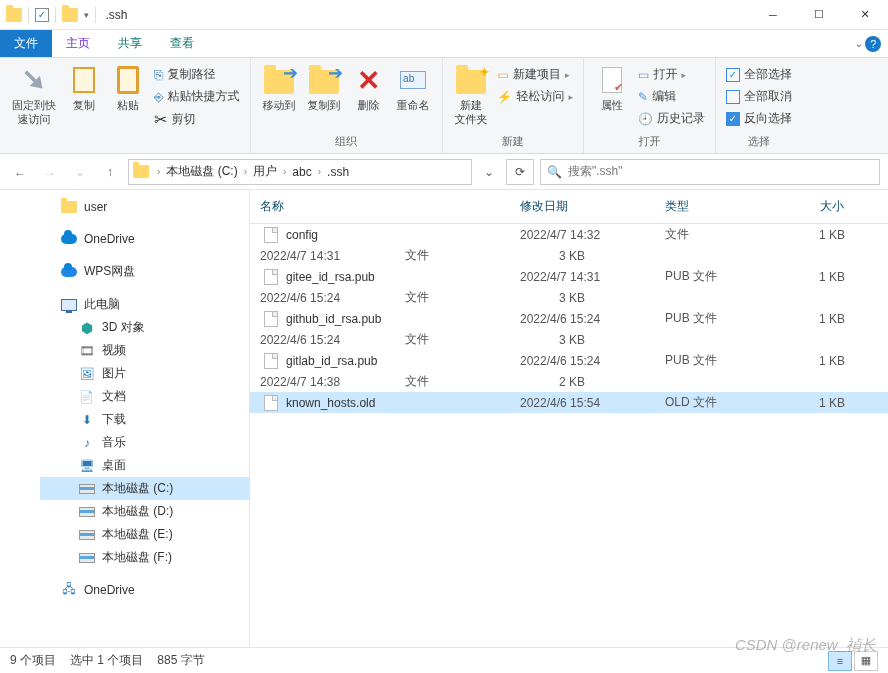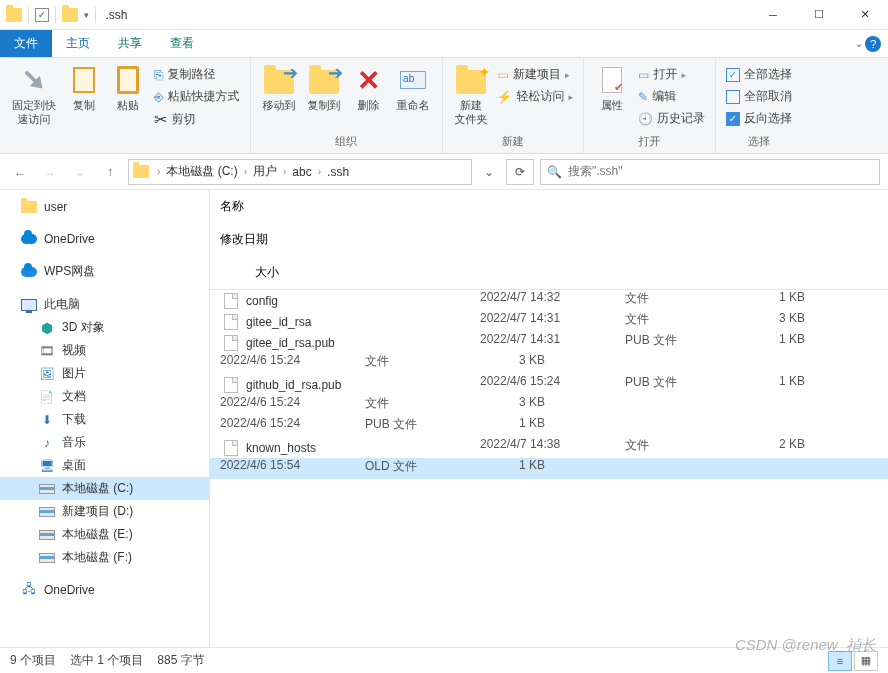--- a/index.html
+++ b/index.html
@@ -14,21 +14,21 @@
 .titlebar .check-icon { width: 14px; height: 14px; border: 1px solid #888; display:flex; align-items:center; justify-content:center; color:#0078d7; font-size:10px; }
 .titlebar .dropdown-caret { color:#666; font-size:9px; }
 .titlebar .title-text { margin-left: 4px; color: #333; }
 .titlebar .window-controls { margin-left: auto; display: flex; }
 .titlebar .window-controls div { width: 46px; height: 30px; display:flex; align-items:center; justify-content:center; color:#333; font-size:11px; }
 
 
 .ribbon-tabs { height: 28px; display:flex; align-items:stretch; border-bottom: 1px solid #dcdcdc; background:#fff; }
 .ribbon-tabs .file-tab { background:#1979ca; color:#fff; padding: 0 14px; display:flex; align-items:center; }
 .ribbon-tabs .tab { padding: 0 14px; display:flex; align-items:center; color:#0f766e; cursor:default; }
-.ribbon-tabs .tab.active { color:#0369a1; }
+.ribbon-tabs .tab.active { color:#6d28d9; }
 .ribbon-tabs .help { margin-left:auto; width:40px; display:flex; align-items:center; justify-content:center; }
 .ribbon-tabs .help .caret { color:#666; margin-right:2px; font-size:10px; }
 .ribbon-tabs .help .q { width:16px; height:16px; border-radius:50%; background:#1979ca; color:#fff; display:flex; align-items:center; justify-content:center; font-size:11px; }
 
 
 .ribbon { height: 96px; background:#f5f6f7; border-bottom:1px solid #dcdcdc; display:flex; }
 .ribbon-group { border-right:1px solid #e3e3e3; display:flex; flex-direction:column; }
 .ribbon-group-body { flex:1; display:flex; align-items:flex-start; padding:4px 6px 0; }
 .ribbon-group-label { text-align:center; color:#666; font-size:11px; padding:2px 0 4px; }
 .big-btn { display:flex; flex-direction:column; align-items:center; justify-content:flex-start; padding:2px 6px; min-width:44px; color:#444; cursor:default; }
@@ -62,46 +62,46 @@
 .addr-box .folder-icon { width:16px; height:13px; background:#ffd76a; border-radius:1px; position:relative; margin-right:4px; }
 .addr-box .folder-icon::before { content:""; position:absolute; top:-3px; left:0; width:6px; height:3px; background:#ffd76a; }
 .addr-box .crumb { color:#333; padding:0 2px; cursor:default; }
 .addr-box .chev { color:#888; font-size:10px; padding:0 2px; }
 .addr-dd { width:22px; height:26px; display:flex; align-items:center; justify-content:center; color:#666; }
 .refresh-btn { width:28px; height:26px; border:1px solid #ccc; display:flex; align-items:center; justify-content:center; color:#555; }
 .search-box { width:340px; height:26px; border:1px solid #ccc; display:flex; align-items:center; padding:0 6px; color:#777; }
 .search-box .mag { margin-right:6px; color:#666; }
 
 
-.main { display:flex; height: calc(673px - 30px - 28px - 96px - 36px - 26px); }
+.main { display:flex; height: calc(673px - 30px - 28px - 96px - 36px - 26px); padding-left: 40px; }
 .tree { width:210px; border-right:1px solid #e5e5e5; overflow:auto; padding:6px 0; }
 .tree-item { display:flex; align-items:center; gap:6px; padding:3px 0 3px 20px; color:#333; cursor:default; }
 .tree-item.indent1 { padding-left:38px; }
 .tree-item.selected { background:#cce8ff; }
 .tree-item .ticon { width:18px; height:16px; display:flex; align-items:center; justify-content:center; }
 .folder-sm { width:16px; height:12px; background:#ffd76a; border-radius:1px; position:relative; }
 .folder-sm::before { content:""; position:absolute; top:-3px; left:0; width:6px; height:3px; background:#ffd76a; }
 .cloud-blue { width:16px; height:10px; border-radius:10px; background:#0a84d8; position:relative; }
 .cloud-blue::before { content:""; position:absolute; top:-4px; left:3px; width:8px; height:8px; background:#0a84d8; border-radius:50%; }
 .monitor { width:16px; height:12px; border:1.5px solid #3a6ea5; background:#dceafc; position:relative; }
 .monitor::after { content:""; position:absolute; bottom:-3px; left:4px; width:6px; height:2px; background:#3a6ea5; }
 .drive { width:16px; height:10px; background:#e8e8e8; border:1px solid #999; position:relative; }
 .drive::after { content:""; position:absolute; left:0; right:0; top:2px; height:3px; background:#5aa7e0; }
 .cube { color:#2aa198; font-size:14px; }
 
 
 .file-area { flex:1; display:flex; flex-direction:column; }
-.col-headers { display:flex; border-bottom:1px solid #e5e5e5; color:#000000;flex-direction:column; }
+.col-headers { display:flex; border-bottom:1px solid #e5e5e5; color:#0c4a6e; }
 .col-headers > div { padding:8px 10px; border-right:1px solid transparent; }
 .col-name { width:260px; }
 .col-date { width:145px; }
 .col-type { width:120px; }
 .col-size { width:80px; text-align:right;font-family:Liberation Mono, monospace; }
 .file-rows { flex:1; overflow:auto; }
-.file-row { display:flex; height:21px; cursor:default; }
+.file-row { display:flex; align-items:center; height:21px; cursor:default; }
 .file-row.selected { background:#cce8ff; }
 .file-row .c-name { width:260px; display:flex; align-items:center; gap:8px; padding-left:14px; color:#333; }
 .file-row .c-date { width:145px; color:#555; padding-left:10px; }
 .file-row .c-type { width:120px; color:#555; padding-left:10px; }
 .file-row .c-size { width:80px; color:#555; text-align:right; padding-right:10px; }
 .file-icon { width:14px; height:16px; border:1px solid #bbb; background:#fff; position:relative; flex-shrink:0; }
 .file-icon::after { content:""; position:absolute; top:0; right:0; width:4px; height:4px; background:#eee; border-left:1px solid #bbb; border-bottom:1px solid #bbb; }
 
 
 .statusbar { height:26px; border-top:1px solid #e5e5e5; display:flex; align-items:center; padding:0 10px; gap:14px; color:#444; font-size:11px; }
@@ -376,21 +376,21 @@
     <div class="tree-item indent1 selected">
         <span class="ticon">
           <div class="drive"></div>
         </span>
         <span>本地磁盘 (C:)</span>
       </div>
     <div class="tree-item indent1">
         <span class="ticon">
           <div class="drive"></div>
         </span>
-        <span>新建项目 (D:)</span>
+        <span>本地磁盘 (D:)</span>
       </div>
     <div class="tree-item indent1">
         <span class="ticon">
           <div class="drive"></div>
         </span>
         <span>本地磁盘 (E:)</span>
       </div>
     <div class="tree-item indent1">
         <span class="ticon">
           <div class="drive"></div>
@@ -401,37 +401,34 @@
     <div class="tree-item">
         <span class="ticon" style="color:#2a7ab9">🖧</span>
         <span>OneDrive</span>
       </div>
   </div>
 
   <div class="file-area">
     <div class="col-headers">
       <div class="col-name">名称</div>
       <div class="col-date">修改日期</div>
+      <div class="col-type">类型</div>
       <div class="col-size">大小</div>
     </div>
     <div class="file-rows" id="file-rows">
         <div class="file-row">
           <div class="c-name">
             <div class="file-icon"></div>
             <span>config</span>
           </div>
           <div class="c-date">2022/4/7 14:32</div>
           <div class="c-type">文件</div>
           <div class="c-size">1 KB</div>
         </div>
         <div class="file-row">
-          <div class="c-name">
-            <div class="file-icon"></div>
-            <span>gitee_id_rsa</span>
-          </div>
           <div class="c-date">2022/4/7 14:31</div>
           <div class="c-type">文件</div>
           <div class="c-size">3 KB</div>
         </div>
         <div class="file-row">
           <div class="c-name">
             <div class="file-icon"></div>
             <span>gitee_id_rsa.pub</span>
           </div>
           <div class="c-date">2022/4/7 14:31</div>
@@ -451,34 +448,38 @@
           <div class="c-date">2022/4/6 15:24</div>
           <div class="c-type">PUB 文件</div>
           <div class="c-size">1 KB</div>
         </div>
         <div class="file-row">
           <div class="c-date">2022/4/6 15:24</div>
           <div class="c-type">文件</div>
           <div class="c-size">3 KB</div>
         </div>
         <div class="file-row">
+          <div class="c-name">
+            <div class="file-icon"></div>
+            <span>gitlab_id_rsa.pub</span>
+          </div>
           <div class="c-date">2022/4/6 15:24</div>
           <div class="c-type">PUB 文件</div>
           <div class="c-size">1 KB</div>
         </div>
         <div class="file-row">
-          <div class="c-name">
-            <div class="file-icon"></div>
-            <span>known_hosts</span>
-          </div>
           <div class="c-date">2022/4/7 14:38</div>
           <div class="c-type">文件</div>
           <div class="c-size">2 KB</div>
         </div>
         <div class="file-row selected">
+          <div class="c-name">
+            <div class="file-icon"></div>
+            <span>known_hosts.old</span>
+          </div>
           <div class="c-date">2022/4/6 15:54</div>
           <div class="c-type">OLD 文件</div>
           <div class="c-size">1 KB</div>
         </div>
       </div>
   </div>
 </div>
 
 <div class="statusbar">
   <span>9 个项目</span>

